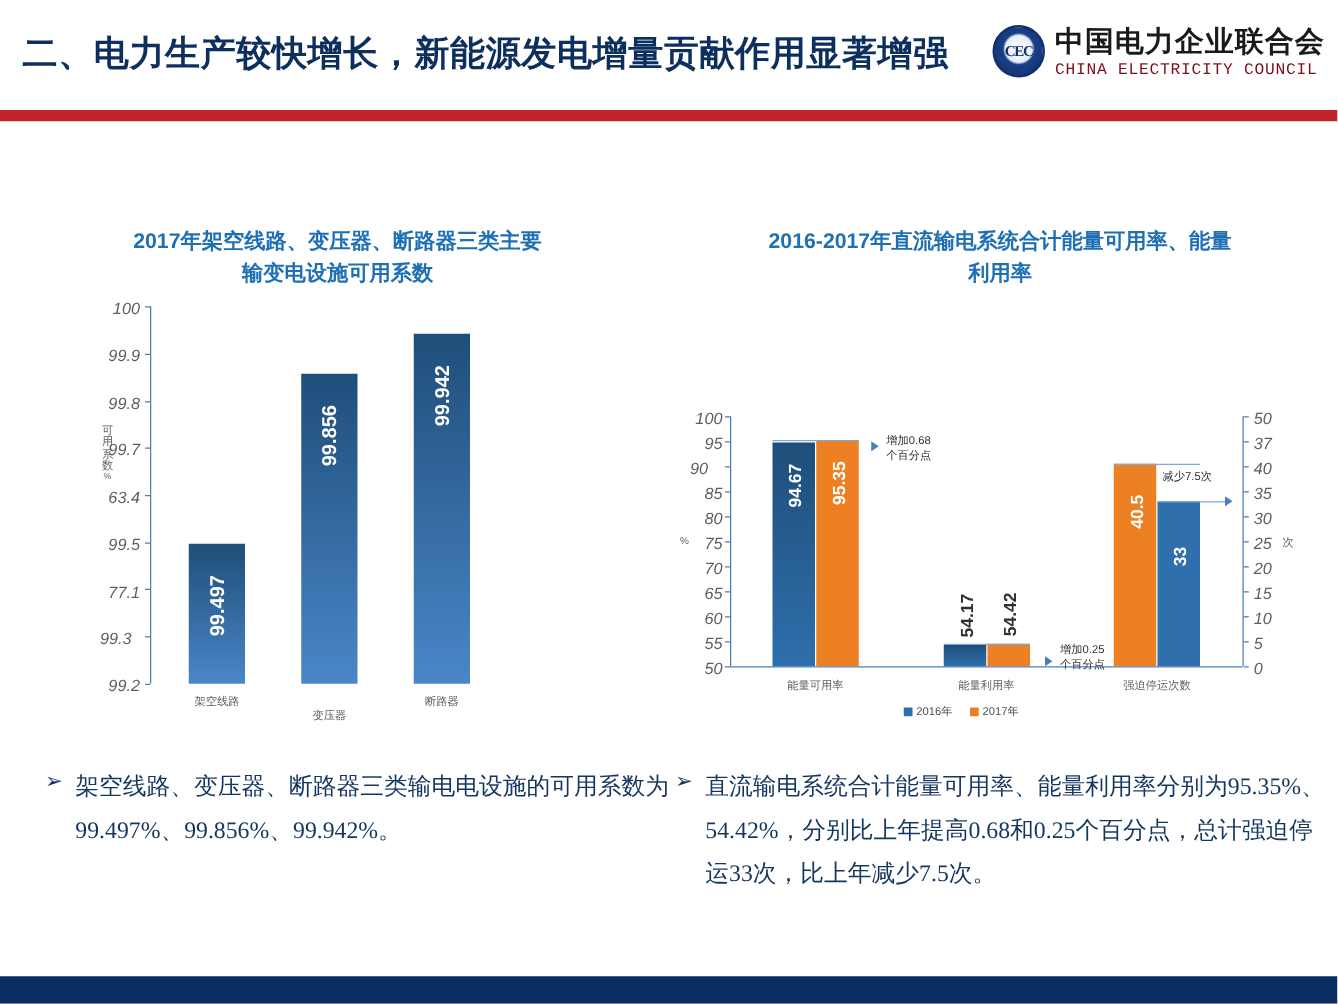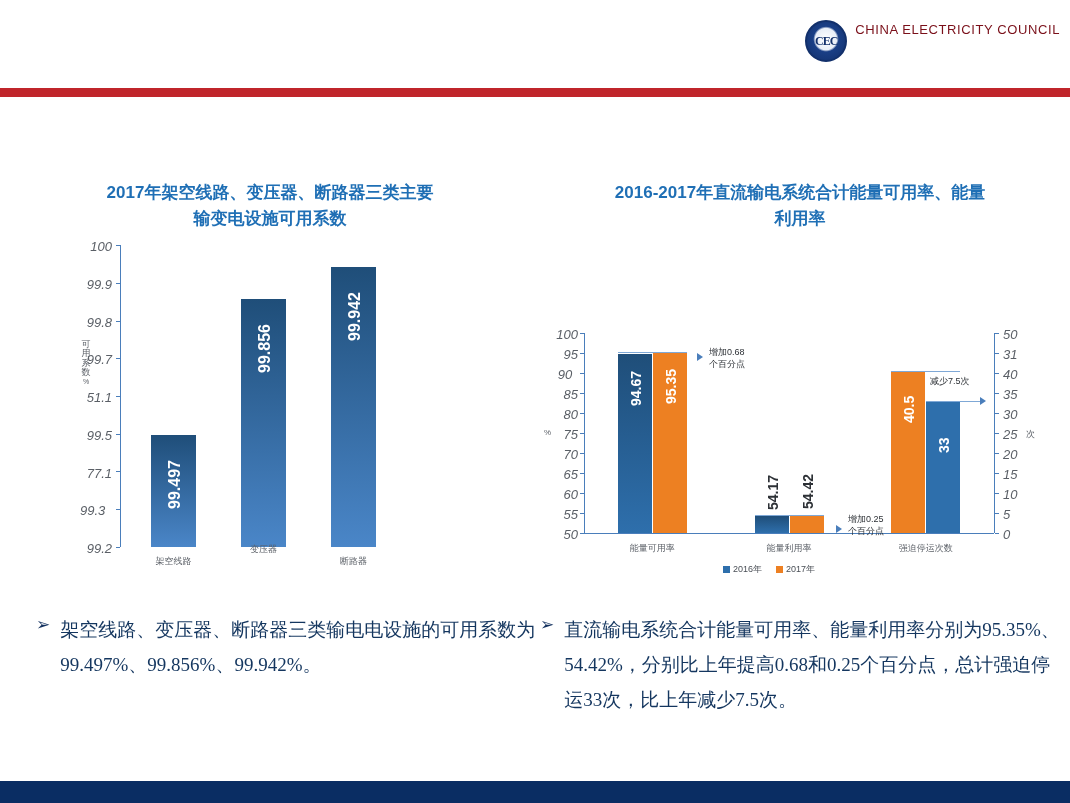--- a/index.html
+++ b/index.html
@@ -26,21 +26,21 @@
   }
   .logo-mark::after {
     content: "CEC"; position: absolute; left: 0; right: 0; top: 50%;
     transform: translateY(-50%); text-align: center;
     font-size: 12px; font-weight: bold; color: #12306b;
     font-family: "Liberation Serif", serif; letter-spacing: -1px;
   }
   .logo-text { display: flex; flex-direction: column; }
   .logo-cn { font-size: 23px; font-weight: bold; color: #1a1a1a; letter-spacing: 1px; line-height: 1.15; white-space: nowrap; }
   .logo-en {
-    font-size: 13px; color: #7a0f19; font-family: Liberation Sans, sans-serif;
+    font-size: 13px; color: #7a0f19; font-family: Liberation Mono, monospace;
     letter-spacing: 0.6px; white-space: nowrap; margin-top: 2px;
   }
   .header-rule { position: absolute; left: 0; top: 88px; width: 1070px; height: 9px; background: #c0252b; }
 
   
   .section-title {
     position: absolute; left: 26px; top: 105px;
     font-size: 24px; font-weight: bold; color: #0d2f5e; white-space: nowrap;
   }
 
@@ -103,23 +103,25 @@
 
   
   .footer { position: absolute; left: 0; bottom: 0; width: 1070px; height: 22px; background: #0a2d63; }
 </style>
 </head>
 <body>
 
 <div class="slide">
 
   <div class="header">
+    <div class="header-title">二、电力生产较快增长，新能源发电增量贡献作用显著增强</div>
     <div class="logo-wrap">
       <div class="logo-mark"></div>
       <div class="logo-text">
+        <div class="logo-cn">中国电力企业联合会</div>
         <div class="logo-en">CHINA ELECTRICITY COUNCIL</div>
       </div>
     </div>
   </div>
   <div class="header-rule"></div>
 
 
   <div class="chart-title" id="title-left">
     <span>2017年架空线路、变压器、断路器三类主要</span><br>
     <span>输变电设施可用系数</span>
@@ -141,72 +143,72 @@
         <div class="axis-line" style="left: 0px; top: 0px; width: 1px; height: 302px;"></div>
         <div class="tick-mark" style="left: -4px; top: 0px;"></div>
         <div class="tick-lbl" style="left: -40px; top: -6px; width: 32px; text-align: right;">100</div>
         <div class="tick-mark" style="left: -4px; top: 38px;"></div>
         <div class="tick-lbl" style="left: -40px; top: 31.75px; width: 32px; text-align: right;">99.9</div>
         <div class="tick-mark" style="left: -4px; top: 76px;"></div>
         <div class="tick-lbl" style="left: -40px; top: 69.5px; width: 32px; text-align: right;">99.8</div>
         <div class="tick-mark" style="left: -4px; top: 113px;"></div>
         <div class="tick-lbl" style="left: -40px; top: 107.25px; width: 32px; text-align: right;">99.7</div>
         <div class="tick-mark" style="left: -4px; top: 151px;"></div>
-        <div class="tick-lbl" style="left: -40px; top: 145px; width: 32px; text-align: right;">51.1</div>
+        <div class="tick-lbl" style="left: -40px; top: 145px; width: 32px; text-align: right;">63.4</div>
         <div class="tick-mark" style="left: -4px; top: 189px;"></div>
         <div class="tick-lbl" style="left: -40px; top: 182.75px; width: 32px; text-align: right;">99.5</div>
         <div class="tick-mark" style="left: -4px; top: 226px;"></div>
         <div class="tick-lbl" style="left: -40px; top: 220.5px; width: 32px; text-align: right;">77.1</div>
         <div class="tick-mark" style="left: -4px; top: 264px;"></div>
         <div class="tick-lbl" style="left: -40px; top: 258.25px; width: 32px; text-align: left;">99.3</div>
         <div class="tick-mark" style="left: -4px; top: 302px;"></div>
         <div class="tick-lbl" style="left: -40px; top: 296px; width: 32px; text-align: right;">99.2</div>
         <div class="bar" style="left: 31px; top: 190px; width: 45px; height: 112px; background: linear-gradient(rgb(31, 78, 121) 0%, rgb(74, 134, 200) 100%);"></div>
         <div class="bar-val" style="left: 45.5px; top: 264px; font-size: 16px;">99.497</div>
         <div class="cat-lbl" style="left: 13px; top: 310px; width: 81px;">架空线路</div>
         <div class="bar" style="left: 121px; top: 54px; width: 45px; height: 248px; background: linear-gradient(rgb(31, 78, 121) 0%, rgb(74, 134, 200) 100%);"></div>
         <div class="bar-val" style="left: 135.5px; top: 128px; font-size: 16px;">99.856</div>
-        <div class="cat-lbl" style="left: 103px; top: 298px; width: 81px;">变压器</div>
+        <div class="cat-lbl" style="left: 103px; top: 321px; width: 81px;">变压器</div>
         <div class="bar" style="left: 211px; top: 22px; width: 45px; height: 280px; background: linear-gradient(rgb(31, 78, 121) 0%, rgb(74, 134, 200) 100%);"></div>
         <div class="bar-val" style="left: 225.5px; top: 96px; font-size: 16px;">99.942</div>
         <div class="cat-lbl" style="left: 193px; top: 310px; width: 81px;">断路器</div>
       </div>
   </div>
 
   <div class="chart" id="chart-right">
     <div class="plot" id="right-plot">
         <div class="axis-line" style="left: 0px; top: 0px; width: 1px; height: 200px;"></div>
         <div class="axis-line" style="left: 0px; top: 200px; width: 410px; height: 1px;"></div>
         <div class="axis-line" style="left: 410px; top: 0px; width: 1px; height: 200px;"></div>
         <div class="tick-mark" style="left: -4px; top: 0px;"></div>
         <div class="tick-lbl" style="left: -32px; top: -6px; width: 26px; text-align: right;">100</div>
         <div class="tick-mark" style="left: -4px; top: 20px;"></div>
         <div class="tick-lbl" style="left: -32px; top: 14px; width: 26px; text-align: right;">95</div>
         <div class="tick-mark" style="left: -4px; top: 40px;"></div>
-        <div class="tick-lbl" style="left: -32px; top: 34px; width: 26px; text-align: center;">90</div>
+        <div class="tick-lbl" style="left: -32px; top: 34px; width: 26px; text-align: left;">90</div>
         <div class="tick-mark" style="left: -4px; top: 60px;"></div>
         <div class="tick-lbl" style="left: -32px; top: 54px; width: 26px; text-align: right;">85</div>
         <div class="tick-mark" style="left: -4px; top: 80px;"></div>
         <div class="tick-lbl" style="left: -32px; top: 74px; width: 26px; text-align: right;">80</div>
         <div class="tick-mark" style="left: -4px; top: 100px;"></div>
         <div class="tick-lbl" style="left: -32px; top: 94px; width: 26px; text-align: right;">75</div>
         <div class="tick-mark" style="left: -4px; top: 120px;"></div>
         <div class="tick-lbl" style="left: -32px; top: 114px; width: 26px; text-align: right;">70</div>
         <div class="tick-mark" style="left: -4px; top: 140px;"></div>
         <div class="tick-lbl" style="left: -32px; top: 134px; width: 26px; text-align: right;">65</div>
         <div class="tick-mark" style="left: -4px; top: 160px;"></div>
         <div class="tick-lbl" style="left: -32px; top: 154px; width: 26px; text-align: right;">60</div>
         <div class="tick-mark" style="left: -4px; top: 180px;"></div>
         <div class="tick-lbl" style="left: -32px; top: 174px; width: 26px; text-align: right;">55</div>
         <div class="tick-mark" style="left: -4px; top: 200px;"></div>
         <div class="tick-lbl" style="left: -32px; top: 194px; width: 26px; text-align: right;">50</div>
         <div class="tick-mark" style="left: 411px; top: 0px;"></div>
         <div class="tick-lbl" style="left: 419px; top: -6px; width: 22px; text-align: left;">50</div>
         <div class="tick-mark" style="left: 411px; top: 20px;"></div>
-        <div class="tick-lbl" style="left: 419px; top: 14px; width: 22px; text-align: left;">31</div>
+        <div class="tick-lbl" style="left: 419px; top: 14px; width: 22px; text-align: left;">37</div>
         <div class="tick-mark" style="left: 411px; top: 40px;"></div>
         <div class="tick-lbl" style="left: 419px; top: 34px; width: 22px; text-align: left;">40</div>
         <div class="tick-mark" style="left: 411px; top: 60px;"></div>
         <div class="tick-lbl" style="left: 419px; top: 54px; width: 22px; text-align: left;">35</div>
         <div class="tick-mark" style="left: 411px; top: 80px;"></div>
         <div class="tick-lbl" style="left: 419px; top: 74px; width: 22px; text-align: left;">30</div>
         <div class="tick-mark" style="left: 411px; top: 100px;"></div>
         <div class="tick-lbl" style="left: 419px; top: 94px; width: 22px; text-align: left;">25</div>
         <div class="tick-mark" style="left: 411px; top: 120px;"></div>
         <div class="tick-lbl" style="left: 419px; top: 114px; width: 22px; text-align: left;">20</div>

